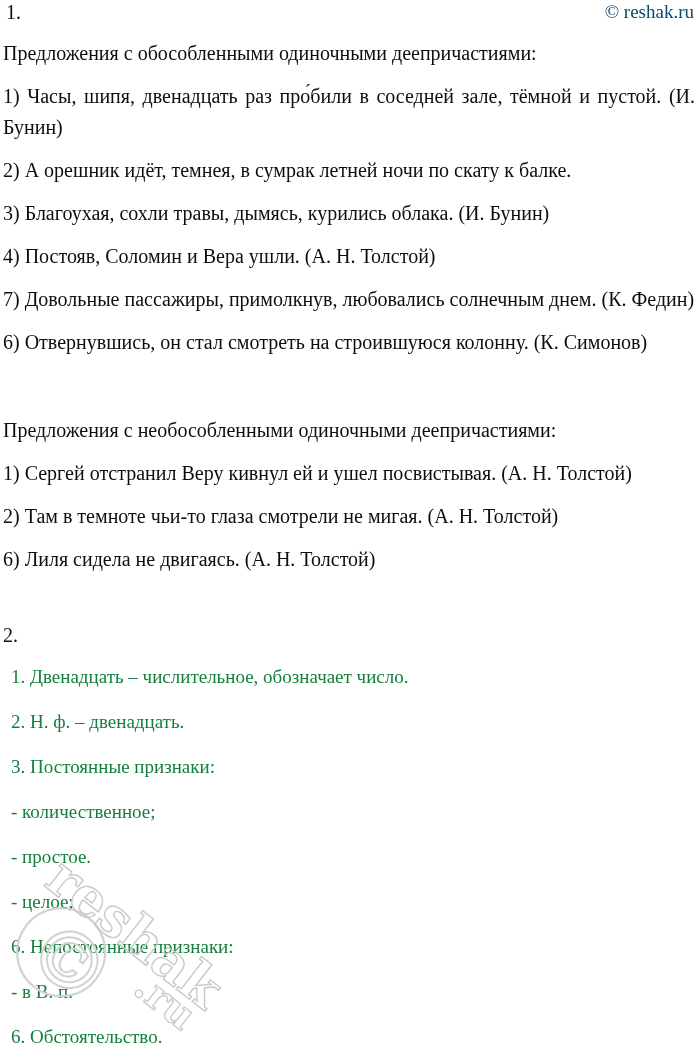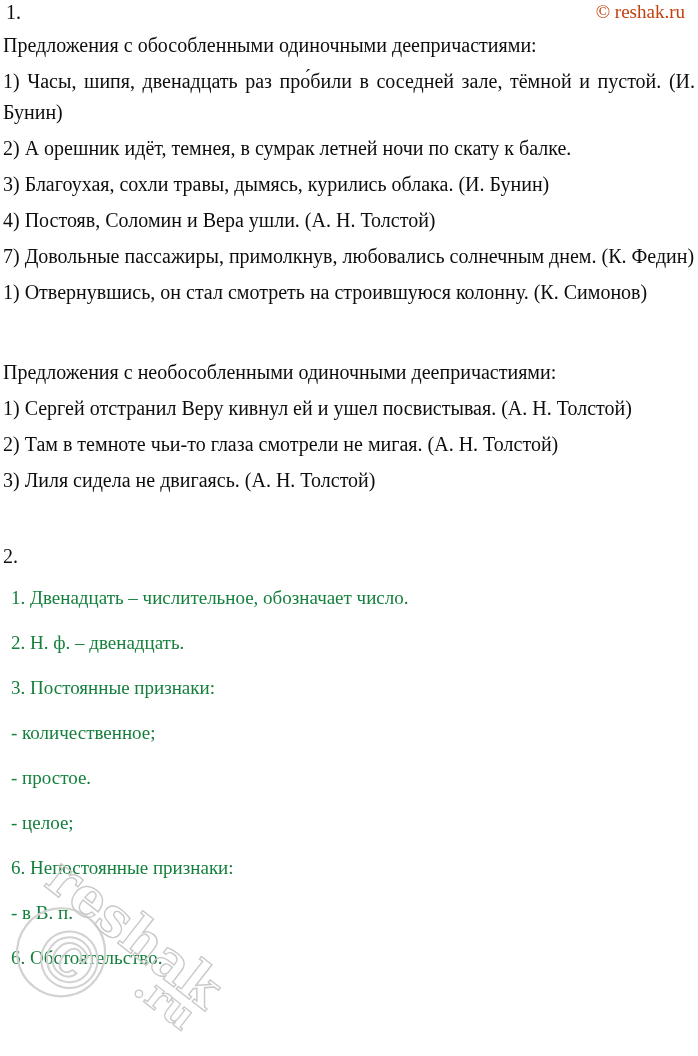--- a/index.html
+++ b/index.html
@@ -27,43 +27,43 @@
     z-index: 2;
   }
 
   
   .brand-line {
     height: 26px;
     position: relative;
   }
   .brand-mark {
     position: absolute;
-    right: 10px;
+    right: 1px;
     top: 1px;
     font-family: "Liberation Serif", "DejaVu Serif", serif;
     font-size: 19px;
     line-height: 22px;
-    color: #c2410c;
+    color: #0c4a6e;
     white-space: nowrap;
   }
   .section-number {
     position: absolute;
     left: 3px;
     top: 0px;
     font-size: 20px;
     line-height: 24px;
   }
 
   
   .para {
     font-size: 20px;
     line-height: 31px;
     text-align: justify;
     text-justify: inter-word;
-    margin: 4px 0 5px 0;
+    margin: 12px 0 5px 0;
     padding: 0;
     hyphens: none;
   }
   .para:last-child { margin-bottom: 0; }
 
   .blank-gap { height: 40px; }
 
   
   .sec2 {
     font-size: 19px;
@@ -141,29 +141,29 @@
     <div class="brand-mark">© reshak.ru</div>
   </div>
 
   <p class="para">Предложения с обособленными одиночными деепричастиями:</p>
 
   <p class="para">1) Часы, шипя, двенадцать раз про́били в соседней зале, тёмной и пустой. (И. Бунин)</p>
   <p class="para">2) А орешник идёт, темнея, в сумрак летней ночи по скату к балке.</p>
   <p class="para">3) Благоухая, сохли травы, дымясь, курились облака. (И. Бунин)</p>
   <p class="para">4) Постояв, Соломин и Вера ушли. (А. Н. Толстой)</p>
   <p class="para">7) Довольные пассажиры, примолкнув, любовались солнечным днем. (К. Федин)</p>
-  <p class="para">1) Отвернувшись, он стал смотреть на строившуюся колонну. (К. Симонов)</p>
+  <p class="para">6) Отвернувшись, он стал смотреть на строившуюся колонну. (К. Симонов)</p>
 
   <div class="blank-gap"></div>
 
   <p class="para">Предложения с необособленными одиночными деепричастиями:</p>
 
   <p class="para">1) Сергей отстранил Веру кивнул ей и ушел посвистывая. (А. Н. Толстой)</p>
   <p class="para">2) Там в темноте чьи-то глаза смотрели не мигая. (А. Н. Толстой)</p>
-  <p class="para">3) Лиля сидела не двигаясь. (А. Н. Толстой)</p>
+  <p class="para">6) Лиля сидела не двигаясь. (А. Н. Толстой)</p>
 
   <div class="blank-gap"></div>
 
   <p class="sec2-head">2.</p>
 
   <p class="sec2">1. Двенадцать – числительное, обозначает число.</p>
   <p class="sec2">2. Н. ф. – двенадцать.</p>
   <p class="sec2">3. Постоянные признаки:</p>
   <p class="sec2">- количественное;</p>
   <p class="sec2">- простое.</p>

